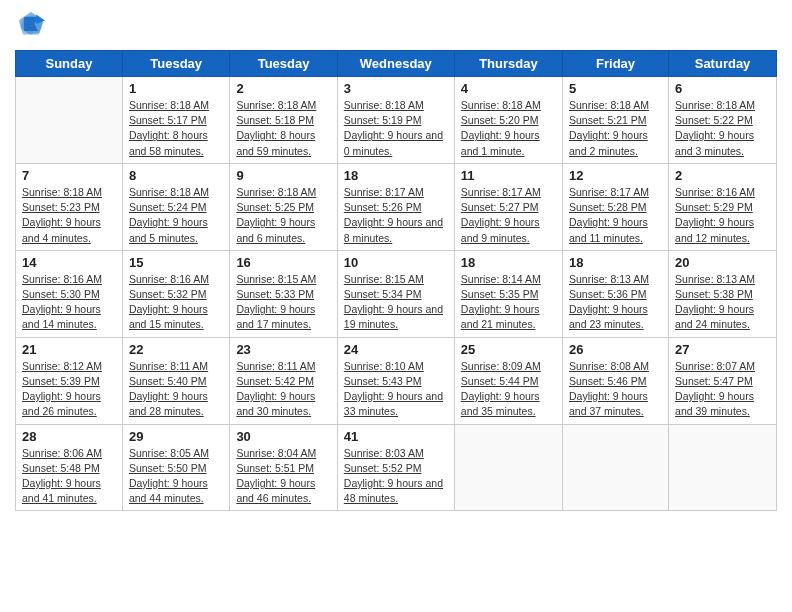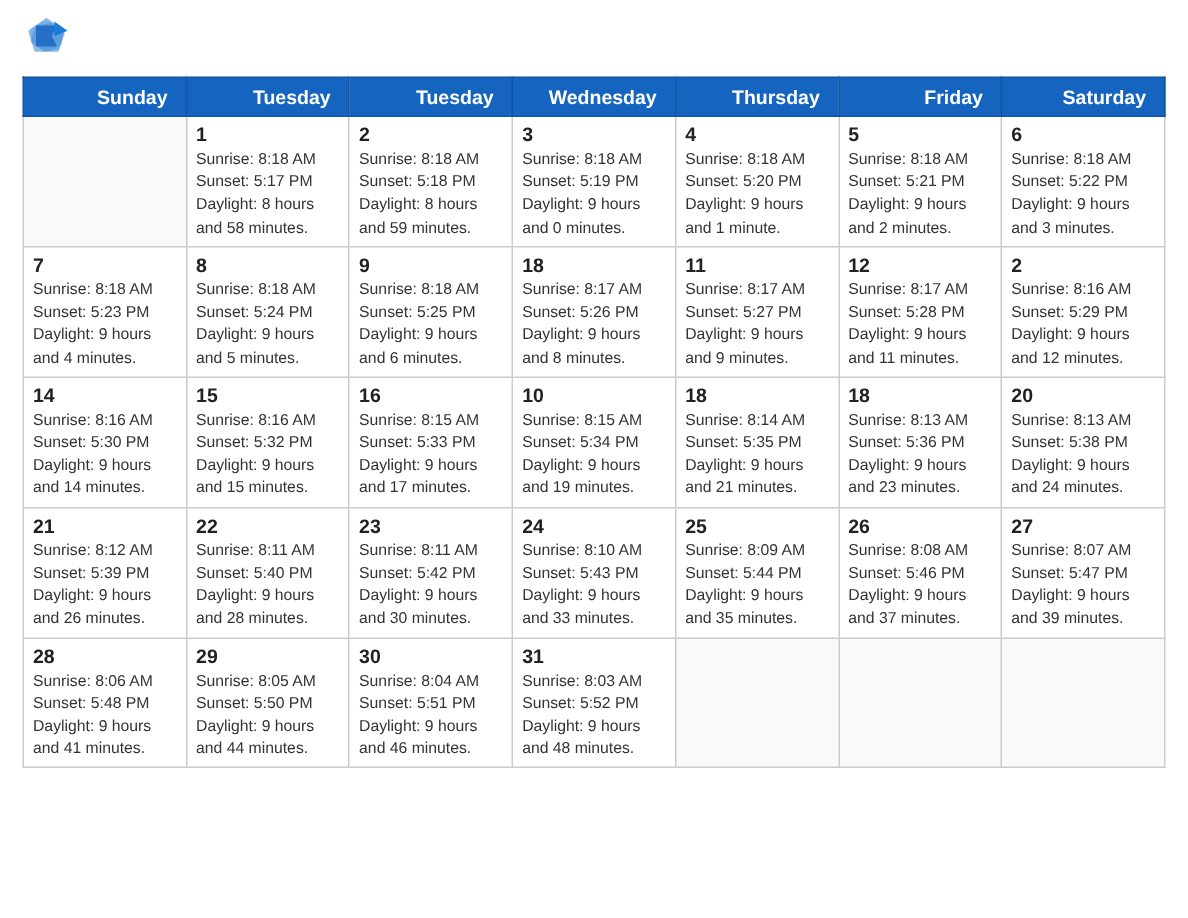--- a/index.html
+++ b/index.html
@@ -49,22 +49,22 @@
     .calendar {
       width: 100%;
       border-collapse: collapse;
       border: 1px solid #bbb;
     }
     .calendar th {
       background-color: #1565c0;
       color: #fff;
       font-size: 13px;
       font-weight: bold;
-      padding: 5px 12px;
-      text-align: right;
+      padding: 5px 22px;
+      text-align: center;
       border: 1px solid #1255a0;
     }
     .calendar td {
       vertical-align: top;
       padding: 4px 6px;
       border: 1px solid #ccc;
       width: calc(100% / 7);
       min-height: 80px;
       font-size: 11px;
       color: #333;
@@ -77,20 +77,21 @@
       font-size: 13px;
       font-weight: bold;
       color: #222;
       display: block;
       margin-bottom: 2px;
     }
     .day-info {
       font-size: 10.5px;
       line-height: 1.45;
       color: #333;
+      text-decoration: underline;
     }
   </style>
 </head>
 <body>
 
 <div class="header">
   <div class="logo">
     <div>
       <svg class="logo-icon" viewBox="0 0 32 32">
         <polygon points="16,4 28,10 28,22 16,28 4,22 4,10" fill="#1565c0" opacity="0.15"></polygon>
@@ -252,21 +253,21 @@
         </td>
         <td>
           <span class="day-number">29</span>
           <div class="day-info">Sunrise: 8:05 AM<br>Sunset: 5:50 PM<br>Daylight: 9 hours and 44 minutes.</div>
         </td>
         <td>
           <span class="day-number">30</span>
           <div class="day-info">Sunrise: 8:04 AM<br>Sunset: 5:51 PM<br>Daylight: 9 hours and 46 minutes.</div>
         </td>
         <td>
-          <span class="day-number">31</span>
+          <span class="day-number">41</span>
           <div class="day-info">Sunrise: 8:03 AM<br>Sunset: 5:52 PM<br>Daylight: 9 hours and 48 minutes.</div>
         </td>
         <td class="empty"></td>
         <td class="empty"></td>
         <td class="empty"></td>
       </tr>
     </tbody>
 </table>
 
 </body></html>

